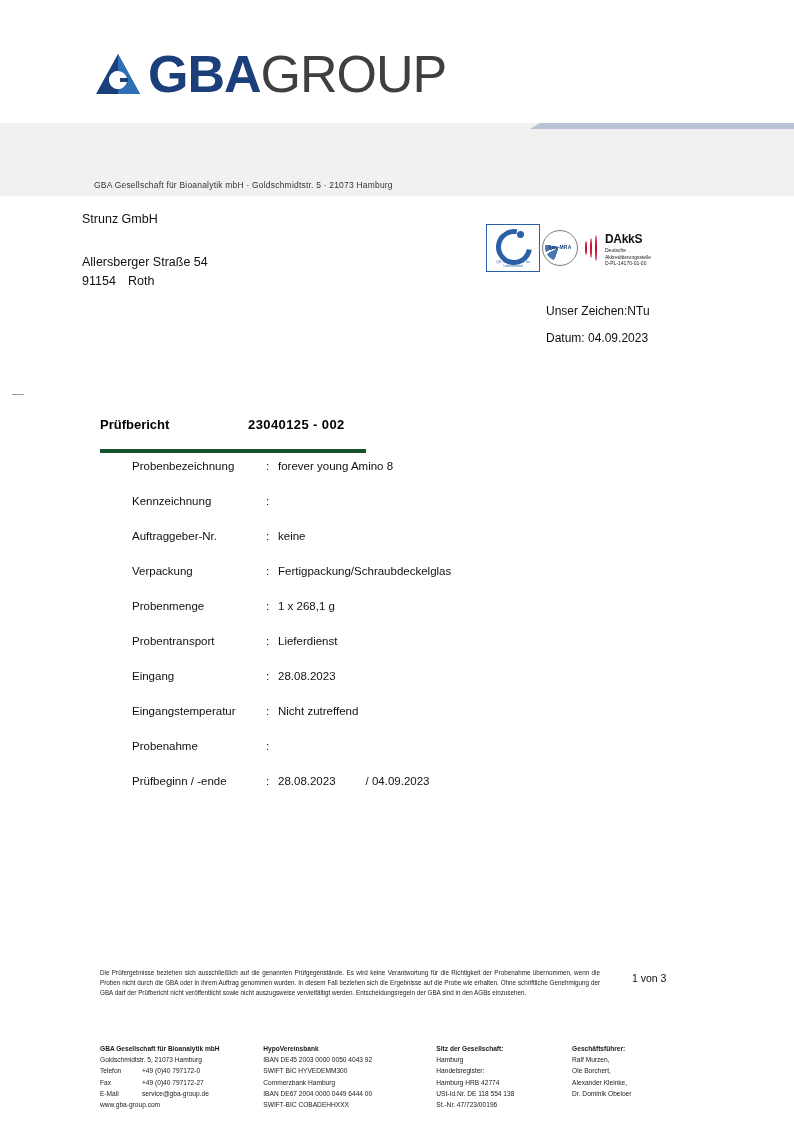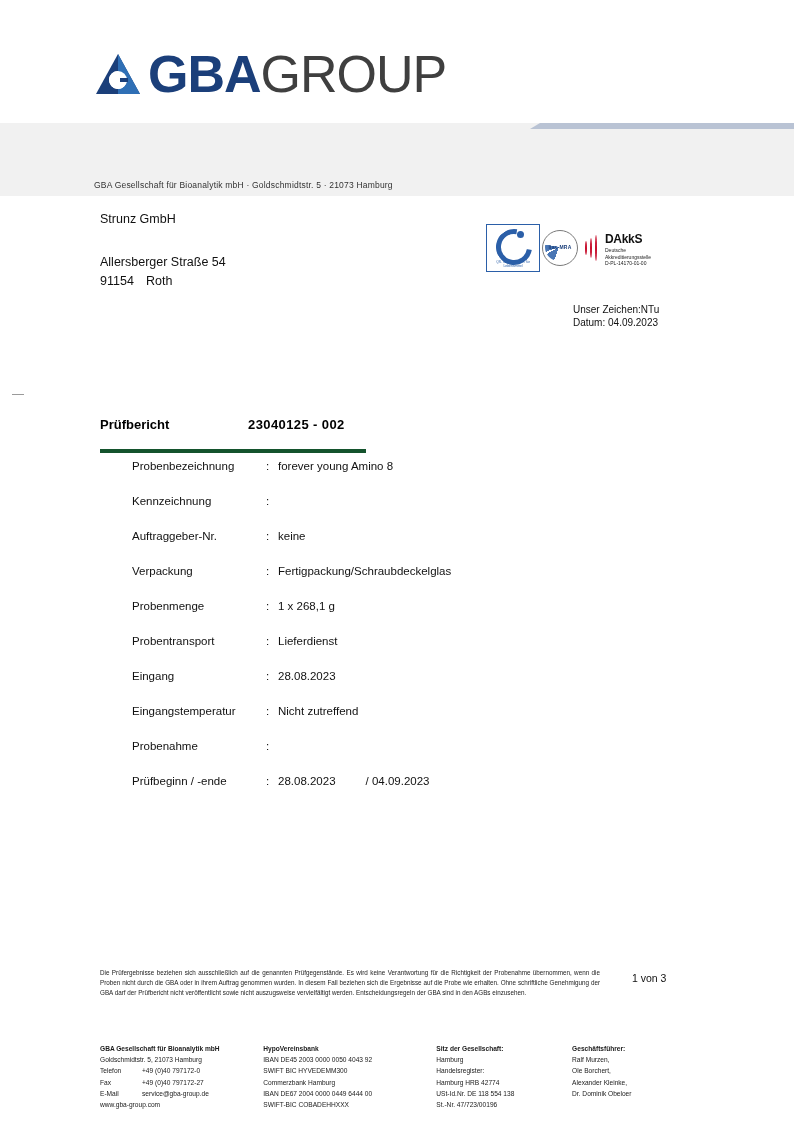--- a/index.html
+++ b/index.html
@@ -77,21 +77,21 @@
     left: 94px;
     top: 180px;
     font-size: 8.5px;
     color: #333333;
     letter-spacing: 0.2px;
   }
 
   
   .addr {
     position: absolute;
-    left: 100px;
+    left: 82px;
     font-size: 12.5px;
     color: #111111;
   }
   .addr-name  { top: 212px; }
   .addr-street{ top: 255px; }
   .addr-city  { top: 274px; }
   .addr-city .zip { display: inline-block; width: 46px; }
 
   
   .seals {
@@ -207,26 +207,25 @@
   .seal-dakks .dk-sub {
     font-size: 5px;
     line-height: 1.3;
     color: #222;
   }
 
   
   .ref {
     position: absolute;
     left: 546px;
-    font-size: 10px;
+    font-size: 12px;
     color: #111;
-    margin-left: 27px;
   }
   .ref-zeichen { top: 304px; }
-  .ref-datum   { top: 317px; }
+  .ref-datum   { top: 331px; }
 
   .margin-tick {
     position: absolute;
     left: 12px;
     top: 394px;
     width: 12px;
     height: 1px;
     background: #9a9a9a;
   }
 

